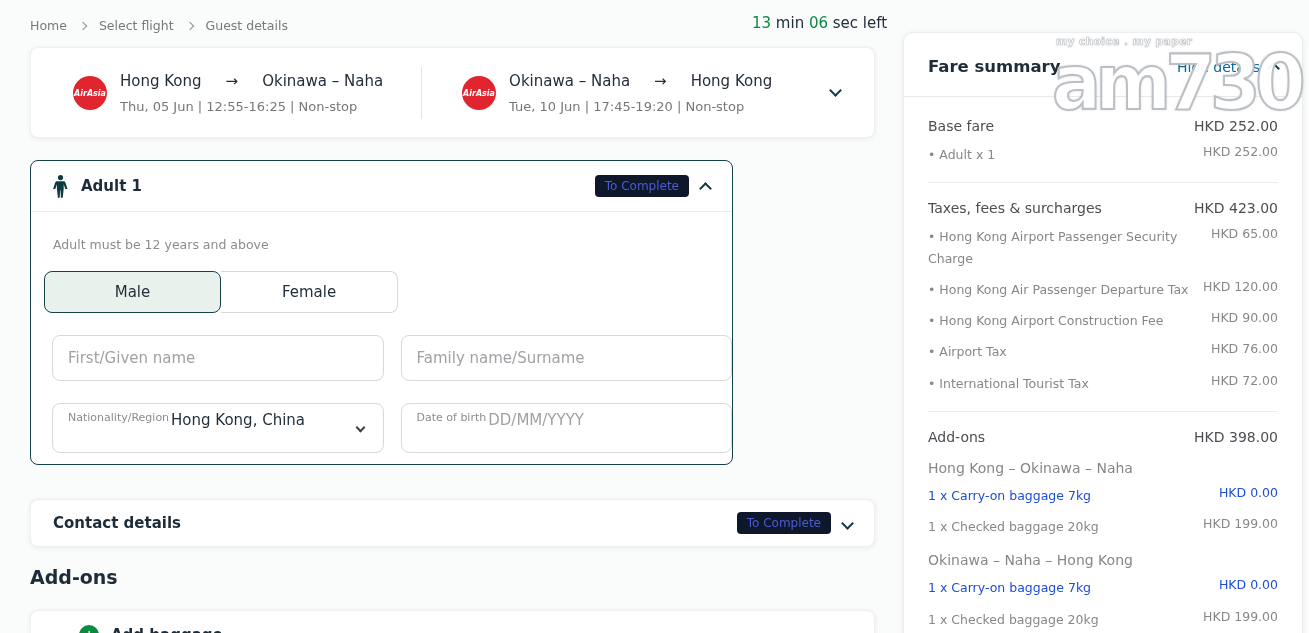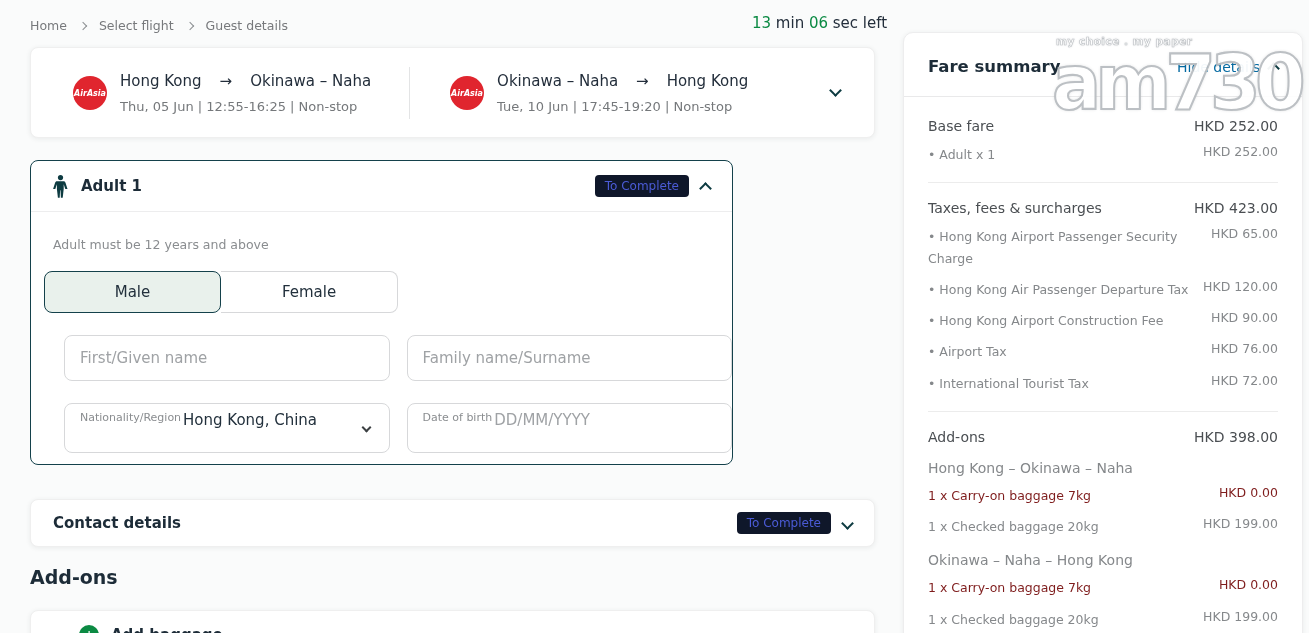--- a/index.html
+++ b/index.html
@@ -21,21 +21,21 @@
   .timer .num { color:#0b8a43; }
   
   .card { background:#fff; border:1px solid #efefef; border-radius:8px;
     box-shadow:0 1px 5px rgba(40,45,50,.08); }
   
   .flight-card { position:absolute; left:30px; top:47px; width:845px; height:91px; display:flex; align-items:center; }
   .segment { display:flex; align-items:center; gap:13px; }
   .seg1 { margin-left:42px; }
   .seg2 { margin-left:40px; }
   .logo { width:34px; height:34px; flex:0 0 34px; }
-  .route-line { display:flex; align-items:center; gap:18px; font-size:15px; color:#232e3b; }
+  .route-line { display:flex; align-items:center; gap:24px; font-size:15px; color:#232e3b; }
   .route-arrow { color:#232e3b; font-size:15px; }
   .seg-details { margin-top:9px; font-size:13px; color:#75787b; }
   .v-divider { width:1px; height:52px; background:#e3e4e5; margin-left:38px; }
   .flight-chevron { position:absolute; right:34px; top:38px; }
   .chev { display:inline-block; width:9px; height:9px; border-right:2px solid #0d3b41; border-bottom:2px solid #0d3b41; }
   .chev.down { transform:rotate(45deg); }
   .chev.up { transform:rotate(225deg); margin-top:4px; }
   .chev.small-gray { width:7px; height:7px; border-color:#3c4043; }
   
   .adult-card { position:absolute; left:30px; top:160px; width:703px; height:305px;
@@ -45,21 +45,21 @@
   .sh-left { display:flex; align-items:center; gap:13px; }
   .sh-title { font-size:15px; font-weight:600; color:#1d2c38; }
   .sh-right { display:flex; align-items:center; gap:12px; }
   .badge { background:#0f172a; color:#4b5bd6; font-size:12px; padding:4px 10px; border-radius:4px; }
   .note { margin:25px 22px 0; font-size:12.5px; color:#8a8d90; }
   .gender-row { display:flex; margin:19px 0 0 13px; }
   .gender-btn { width:177px; height:42px; display:flex; align-items:center; justify-content:center;
     font-size:15px; color:#22303c; cursor:pointer; }
   .gender-btn.selected { background:#e9f1ec; border:1.5px solid #14414b; border-radius:8px; z-index:1; }
   .gender-btn.unselected { background:#fff; border:1px solid #d7d8da; border-left:none; border-radius:0 8px 8px 0; }
-  .fields-row { display:flex; gap:17px; margin:22px 0 0 33px; }
+  .fields-row { display:flex; gap:17px; margin:22px 0 0 21px; }
   .text-input { width:390px; height:46px; border:1px solid #d7d8da; border-radius:8px; padding:0 15px;
     font-size:15px; font-family:inherit; color:#22303c; background:#fff; outline:none; }
   .text-input::placeholder { color:#9fa2a5; }
   .float-field { width:390px; height:50px; border:1px solid #d7d8da; border-radius:8px; padding:7px 15px 0;
     display:flex; align-items:flex-start; justify-content:space-between; cursor:pointer; background:#fff; }
   .ff-texts { display:flex; flex-direction:row; gap:2px; }
   .ff-label { font-size:11px; color:#8a8d90; }
   .ff-value { font-size:15px; color:#22303c; }
   .ff-placeholder { font-size:15px; color:#9fa2a5; }
   .ff-chev { margin-top:13px; margin-right:4px; }
@@ -82,21 +82,21 @@
   .fare-title { font-size:16.5px; font-weight:600; color:#1d2c38; }
   .fare-toggle { display:flex; align-items:center; gap:9px; font-size:14px; color:#0369a1; cursor:pointer; }
   .fare-body { padding:4px 24px 0; }
   .fs-block { padding:12px 0; border-bottom:1px solid #ececec; }
   .fs-block:last-child { border-bottom:none; }
   .fs-row { display:flex; justify-content:space-between; align-items:flex-start; padding:5px 0; font-size:14px; color:#4a4e52; }
   .fs-row .val { white-space:nowrap; margin-left:8px; }
   .fs-sub { font-size:12.5px; color:#85888b; }
   .fs-sub .lbl { max-width:262px; line-height:1.7; }
   .fs-heading { font-size:14px; color:#85888b; padding:10px 0 4px; }
-  .fs-green { color:#7f1d1d; }
+  .fs-green { color:#1d4ed8; }
   
   .watermark { position:absolute; left:148px; top:2px; width:210px; pointer-events:none; z-index:5;
     opacity:.95; text-align:left; }
   .wm-tagline { font-size:10.5px; font-weight:bold; color:#fff; letter-spacing:.5px;
     -webkit-text-stroke:.6px #b9bdc1; text-shadow:0 0 2px rgba(150,155,160,.55); margin-left:4px; }
   .wm-logo { font-size:73px; font-weight:800; color:#fff; letter-spacing:-6px; line-height:.95;
     -webkit-text-stroke:2px #b9bdc1; text-shadow:0 0 3px rgba(140,145,150,.5); transform:scaleY(1.06); }
 </style>
 </head>
 <body>

